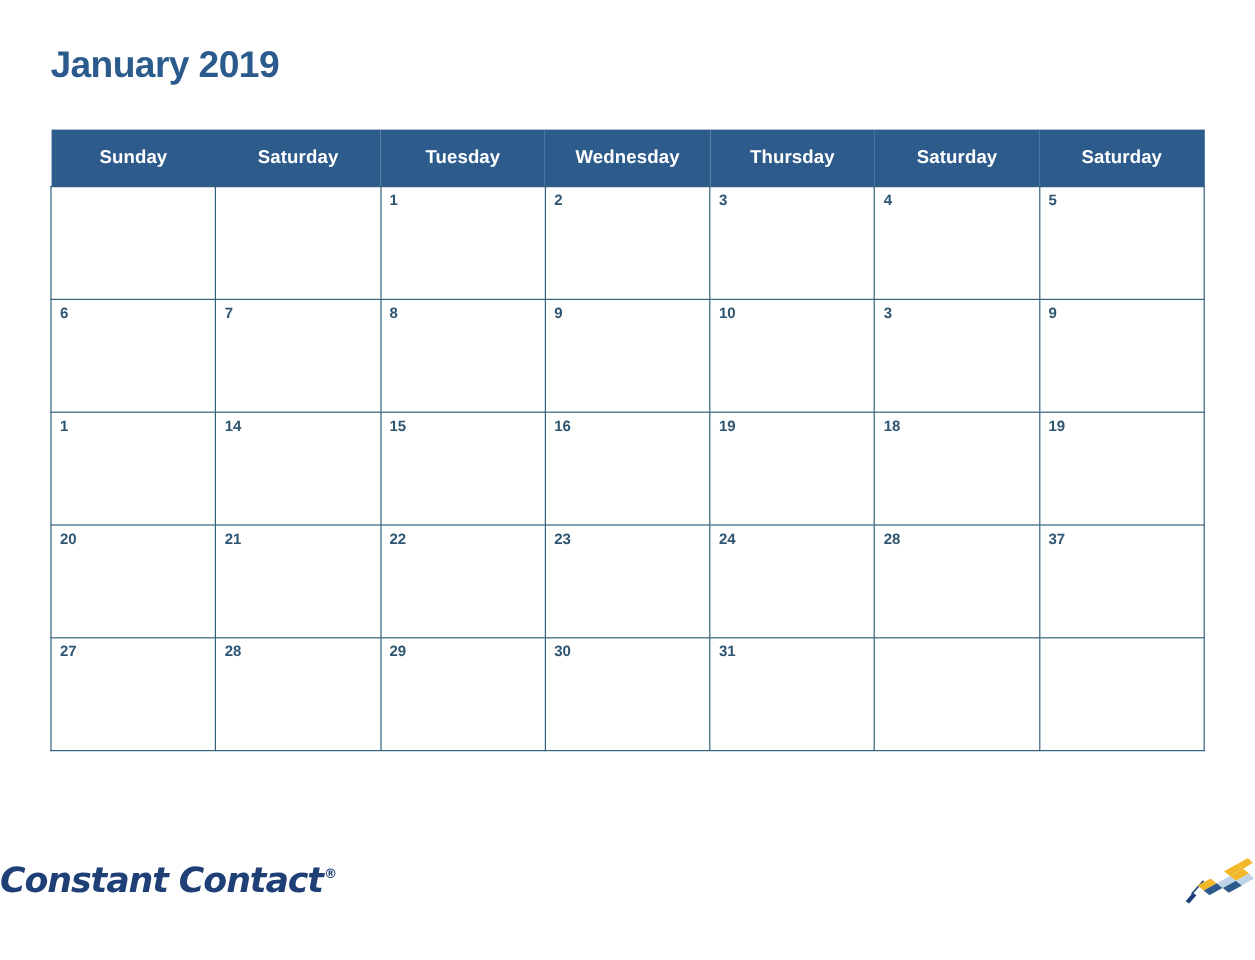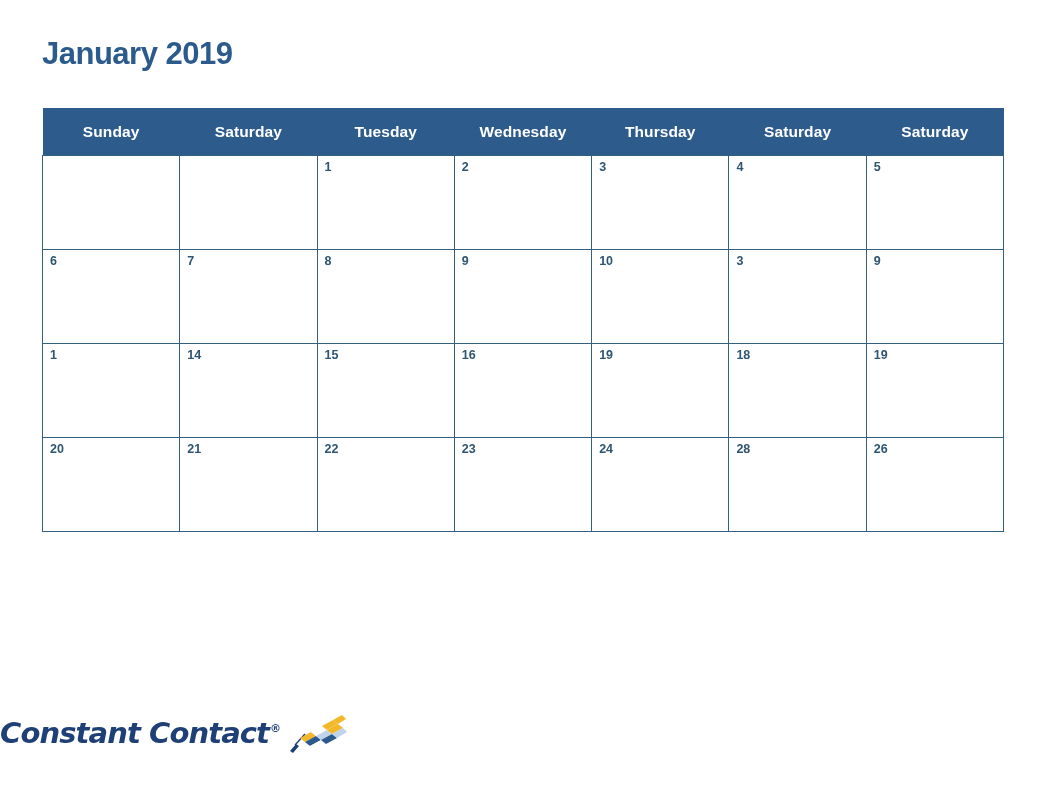--- a/index.html
+++ b/index.html
@@ -83,21 +83,21 @@
   }
 
   
   .logo-wrap {
     position: absolute;
     left: 0;
     top: 712px;
     width: 1046px;
     display: flex;
     align-items: center;
-    justify-content: flex-start;
+    justify-content: space-between;
     gap: 2px;
   }
 
   .logo-text {
     font-family: "DejaVu Sans", sans-serif;
     font-style: italic;
     font-weight: bold;
     font-size: 29px;
     color: #1F4077;
     letter-spacing: -0.9px;
@@ -229,24 +229,47 @@
         <td class="daycell">
             <span class="daynum">23</span>
           </td>
         <td class="daycell">
             <span class="daynum">24</span>
           </td>
         <td class="daycell">
             <span class="daynum">28</span>
           </td>
         <td class="daycell">
-            <span class="daynum">26</span>
-          </td>
-      </tr>
-
+            <span class="daynum">37</span>
+          </td>
+      </tr>
+
+      <tr>
+        <td class="daycell">
+            <span class="daynum">27</span>
+          </td>
+        <td class="daycell">
+            <span class="daynum">28</span>
+          </td>
+        <td class="daycell">
+            <span class="daynum">29</span>
+          </td>
+        <td class="daycell">
+            <span class="daynum">30</span>
+          </td>
+        <td class="daycell">
+            <span class="daynum">31</span>
+          </td>
+        <td class="daycell empty">
+            <span class="daynum"></span>
+          </td>
+        <td class="daycell empty">
+            <span class="daynum"></span>
+          </td>
+      </tr>
 
     </tbody>
   </table>
 
   <div class="logo-wrap">
     <span class="logo-text"><span>Constant Contact</span><span class="logo-reg">®</span></span>
     <svg class="logo-flag" width="62" height="46" viewBox="0 0 62 46" xmlns="http://www.w3.org/2000/svg">
 
       <path d="M4 43 L10 36 L13 38 L7 45 Z" fill="#1F4077"></path>
       <path d="M9 37 L19 26" stroke="#1F4077" stroke-width="1.4" fill="none"></path>

